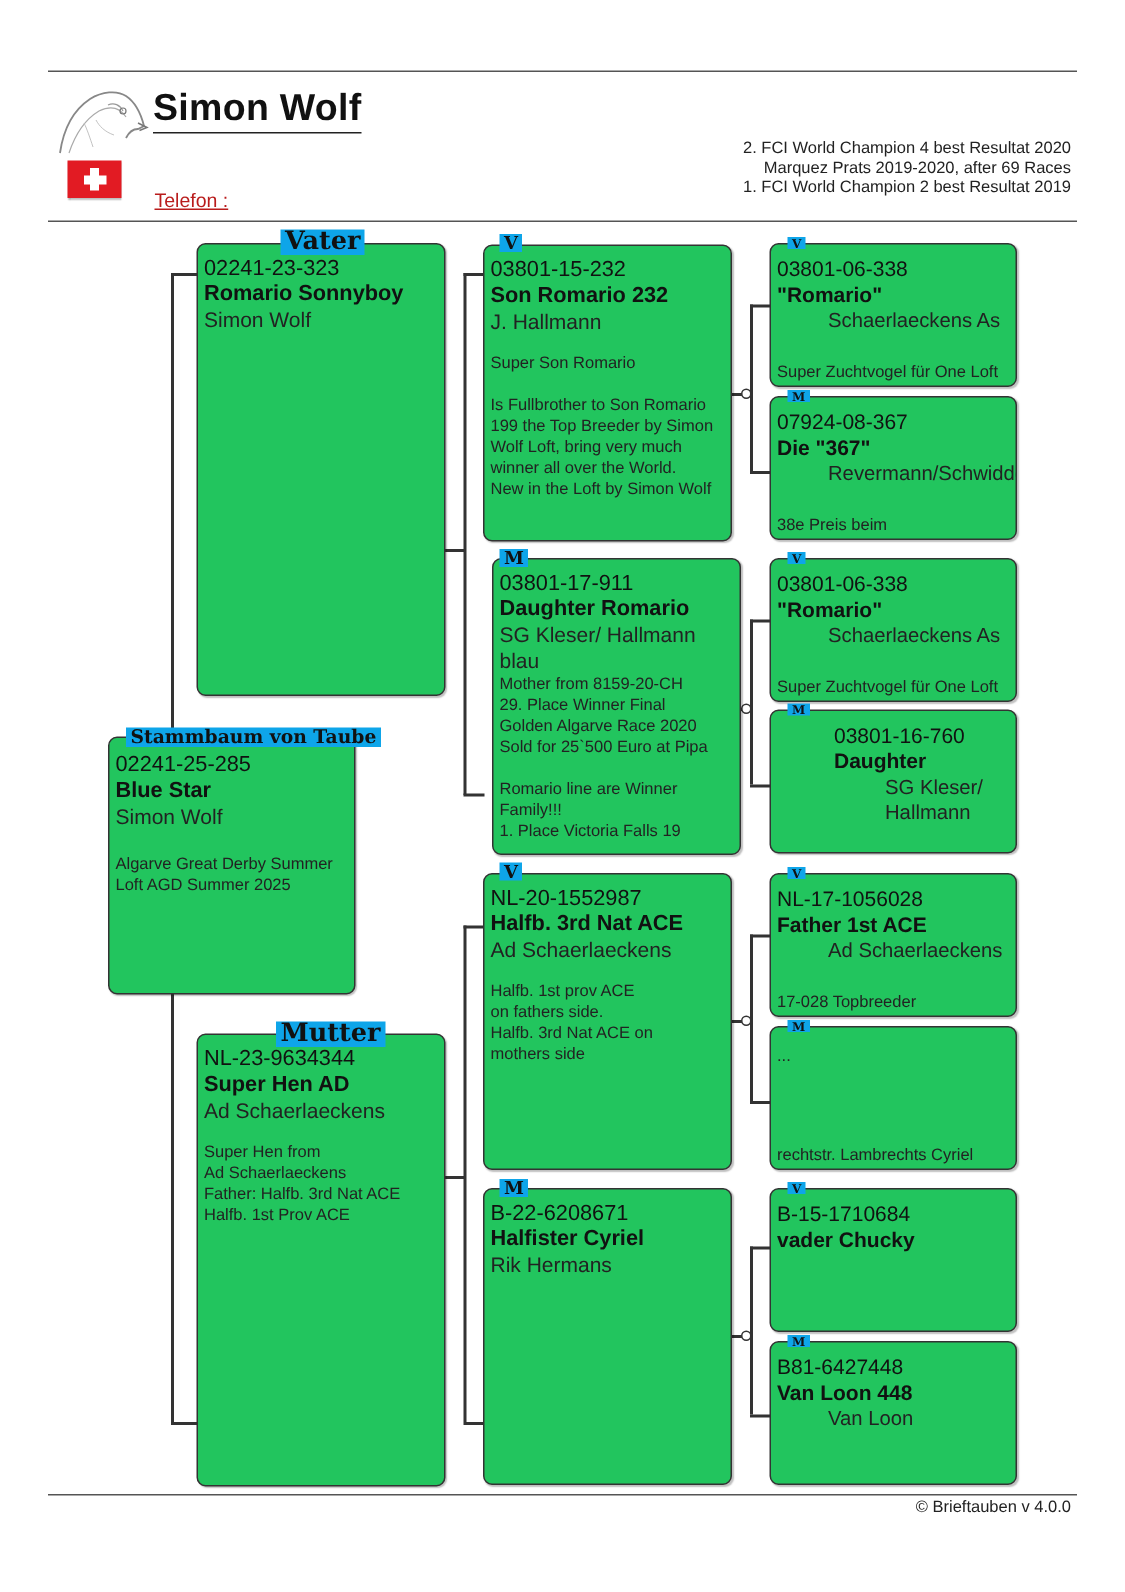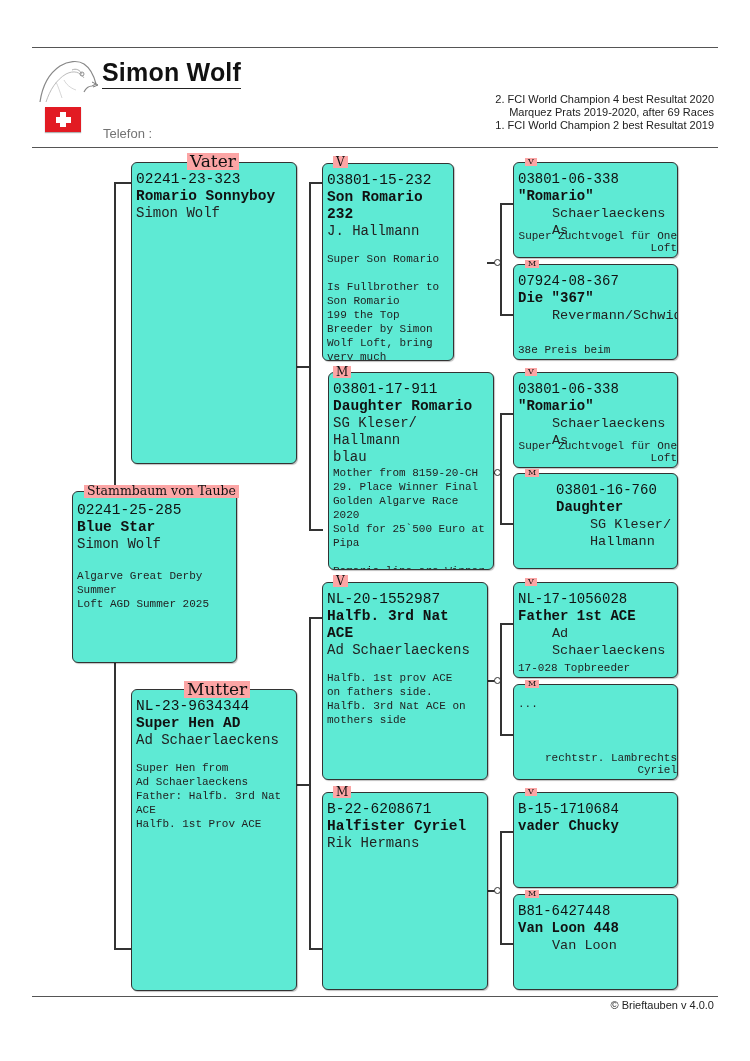--- a/index.html
+++ b/index.html
@@ -1,39 +1,39 @@
 <!DOCTYPE html>
 <html><head>
 <meta charset="utf-8">
 <style>
   html, body { margin: 0; padding: 0; background: #ffffff; }
   body { width: 750px; height: 1061px; position: relative; overflow: hidden;
          font-family: "Liberation Sans", sans-serif; color: #1a1a1a; }
   .hline { position: absolute; left: 32px; width: 686px; height: 1px; background: #555; }
   .owner-name { position: absolute; left: 102px; top: 58px; font-size: 25px; font-weight: bold;
                 color: #111; border-bottom: 1.5px solid #222; padding-bottom: 1px; letter-spacing: 0.2px; }
-  .telefon { position: absolute; left: 103px; top: 126px; font-size: 13px; color: #737373; }
+  .telefon { position: absolute; left: 103px; top: 126px; font-size: 13px; color: #b91c1c; text-decoration: underline; }
   .logo { position: absolute; left: 36px; top: 52px; width: 64px; height: 54px; }
   .flag { position: absolute; left: 45px; top: 107px; width: 36px; height: 25px; background: #e21b23;
           box-shadow: 0 1px 1px rgba(0,0,0,0.3); }
   .flag::before { content: ""; position: absolute; left: 15px; top: 5px; width: 6px; height: 15px; background: #fff; }
   .flag::after { content: ""; position: absolute; left: 10.5px; top: 9.5px; width: 15px; height: 6px; background: #fff; }
   .achievements { position: absolute; right: 36px; top: 93px; text-align: right; font-size: 11px; line-height: 13px; color: #222; }
-  .box { position: absolute; border: 1.5px solid #333; border-radius: 6px; background: #5eead4;
-         box-shadow: 1px 1px 1px rgba(0,0,0,0.25); box-sizing: border-box; padding: 2px 4px; overflow: hidden; font-family: Liberation Mono, monospace; }
+  .box { position: absolute; border: 1.5px solid #333; border-radius: 6px; background: #22c55e;
+         box-shadow: 1px 1px 1px rgba(0,0,0,0.25); box-sizing: border-box; padding: 2px 4px; overflow: hidden; }
   .box .ring { font-size: 14.5px; line-height: 17px; color: #111; }
   .box .pname { font-size: 14.5px; line-height: 17px; font-weight: bold; color: #111; }
   .box .breeder { font-size: 14px; line-height: 17px; color: #222; }
   .box .notes { font-size: 11px; line-height: 14px; color: #222; white-space: pre-line; margin-top: 2px; }
   .box .bottom-note { position: absolute; left: 4px; bottom: 3px; font-size: 11px; color: #222; text-align: right; }
   .small .ring { font-size: 14px; }
   .small .pname { font-size: 14px; }
   .small .breeder { font-size: 13.5px; margin-left: 34px; }
-  .label { position: absolute; background: #fca5a5; padding: 0 3px; font-family: "DejaVu Serif", serif;
-           font-weight: normal; color: #111; line-height: 1; }
+  .label { position: absolute; background: #0ea5e9; padding: 0 3px; font-family: "DejaVu Serif", serif;
+           font-weight: bold; color: #111; line-height: 1; }
   .lbl-big { font-size: 17px; }
   .lbl-mid { font-size: 12px; }
   .lbl-tiny { font-size: 8px; }
   .conn { position: absolute; background: #333; }
   .dot { position: absolute; width: 5px; height: 5px; border: 1px solid #333; border-radius: 50%; background: #fff; }
   .footer { position: absolute; right: 36px; top: 999px; font-size: 11px; color: #222; }
 </style>
 </head>
 <body>
 
@@ -120,21 +120,21 @@
   <div class="ring">NL-23-9634344</div>
   <div class="pname">Super Hen AD</div>
   <div class="breeder">Ad Schaerlaeckens</div>
   <div class="notes" style="margin-top:12px;">Super Hen from
 Ad Schaerlaeckens
 Father: Halfb. 3rd Nat ACE
 Halfb. 1st Prov ACE</div>
 </div>
 <div class="label lbl-big" style="left:184px; top:681px;">Mutter</div>
 
-<div class="box" style="left:322px; top:163px; width:132px; height:198px; padding-top:8px;">
+<div class="box" style="left:322px; top:163px; width:166px; height:198px; padding-top:8px;">
   <div class="ring">03801-15-232</div>
   <div class="pname">Son Romario 232</div>
   <div class="breeder">J. Hallmann</div>
   <div class="notes" style="margin-top:12px;">Super Son Romario
 
 Is Fullbrother to Son Romario
 199 the Top Breeder by Simon
 Wolf Loft, bring very much
 winner all over the World.
 New in the Loft by Simon Wolf</div>

